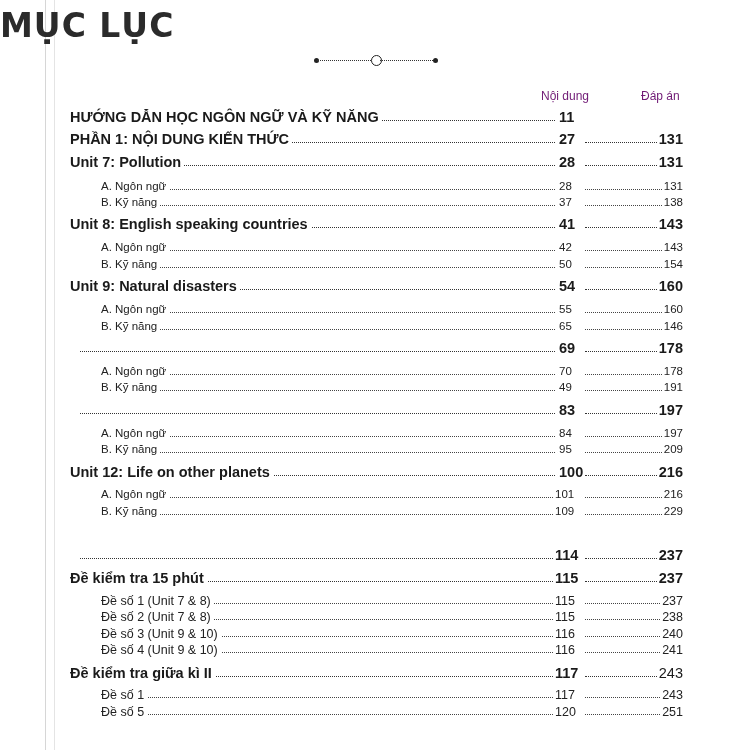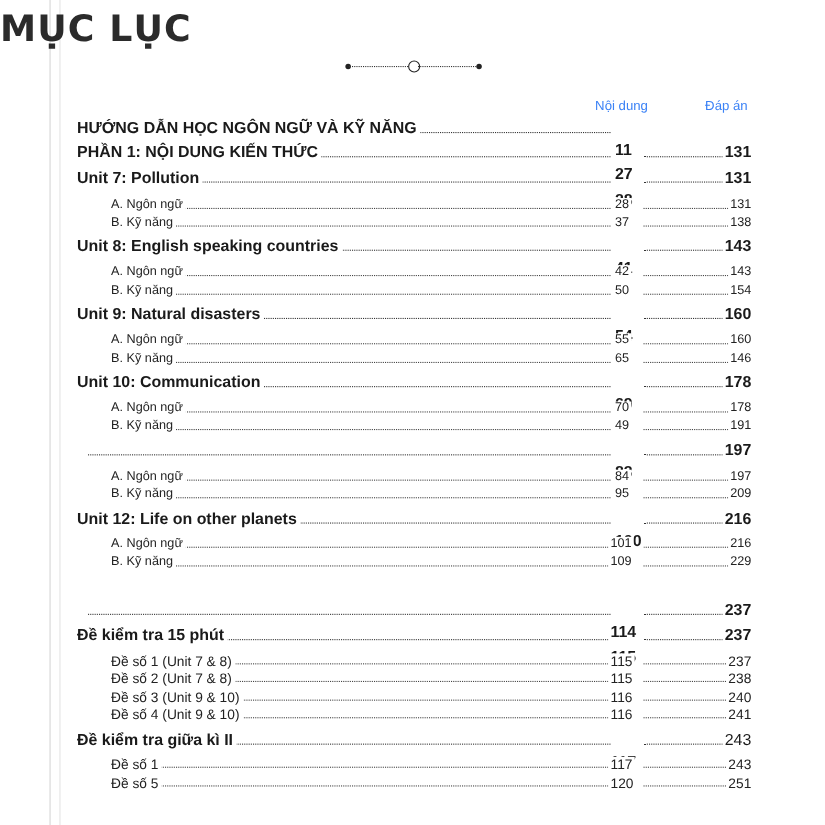--- a/index.html
+++ b/index.html
@@ -18,36 +18,36 @@
 
   .separator { position: absolute; left: 314px; top: 55px; width: 124px; height: 11px; }
   .sep-line { position: absolute; top: 5px; height: 0; border-top: 1px dotted #333; }
   .sep-line.l { left: 3px; width: 56px; }
   .sep-line.r { left: 66px; width: 55px; }
   .sep-dot { position: absolute; top: 3px; width: 5px; height: 5px; background: #222; border-radius: 50%; }
   .sep-dot.l { left: 0; }
   .sep-dot.r { right: 0; }
   .sep-circle { position: absolute; left: 57px; top: 0; width: 11px; height: 11px; border: 1.5px solid #222; border-radius: 50%; background: #fff; }
 
-  .col-header { position: absolute; top: 89px; font-size: 12px; color: #3b82f6; }
+  .col-header { position: absolute; top: 89px; font-size: 12px; color: #701a75; }
   .col-header.content { left: 541px; }
   .col-header.answer { left: 641px; }
 
   .row { position: absolute; left: 0; width: 750px; height: 18px; }
   .row .label { position: absolute; white-space: nowrap; background: #fff; padding-right: 3px; z-index: 2; }
   .row .leader1 { position: absolute; border-bottom: 1.5px dotted #333; z-index: 1; }
   .row .p1 { position: absolute; text-align: left; background: #fff; z-index: 2; padding: 0 2px; }
   .row .leader2 { position: absolute; border-bottom: 1.5px dotted #333; z-index: 1; }
   .row .p2 { position: absolute; right: 67px; text-align: right; background: #fff; z-index: 2; padding-left: 2px; }
 
   
   .row.major { font-size: 14.5px; font-weight: bold; }
   .row.major .label { left: 70px; top: 0; }
   .row.major .leader1 { left: 80px; right: 195px; top: 11px; }
-  .row.major .p1 { left: 557px; top: 0; margin-top: 20px; }
+  .row.major .p1 { left: 557px; top: 0; }
   .row.major .leader2 { left: 585px; right: 75px; top: 11px; }
 
   
   .row.sub { font-size: 11.5px; font-weight: normal; color: #222; height: 15px; }
   .row.sub .label { left: 101px; top: 0; }
   .row.sub .leader1 { left: 110px; right: 195px; top: 9px; border-bottom: 1px dotted #444; }
   .row.sub .p1 { left: 557px; top: 0; }
   .row.sub .leader2 { left: 585px; right: 72px; top: 9px; border-bottom: 1px dotted #444; }
 
   
@@ -151,21 +151,20 @@
   </div>
   <div class="row sub" style="top:320px">
     <span class="label">B. Kỹ năng</span>
     <span class="leader1"></span>
     <span class="p1">65</span>
     <span class="leader2"></span>
     <span class="p2">146</span>
   </div>
 
   <div class="row major" style="top:340px">
-    <span class="label">Unit 10: Communication</span>
     <span class="leader1"></span>
     <span class="p1">69</span>
     <span class="leader2"></span>
     <span class="p2">178</span>
   </div>
   <div class="row sub" style="top:365px">
     <span class="label">A. Ngôn ngữ</span>
     <span class="leader1"></span>
     <span class="p1">70</span>
     <span class="leader2"></span>

